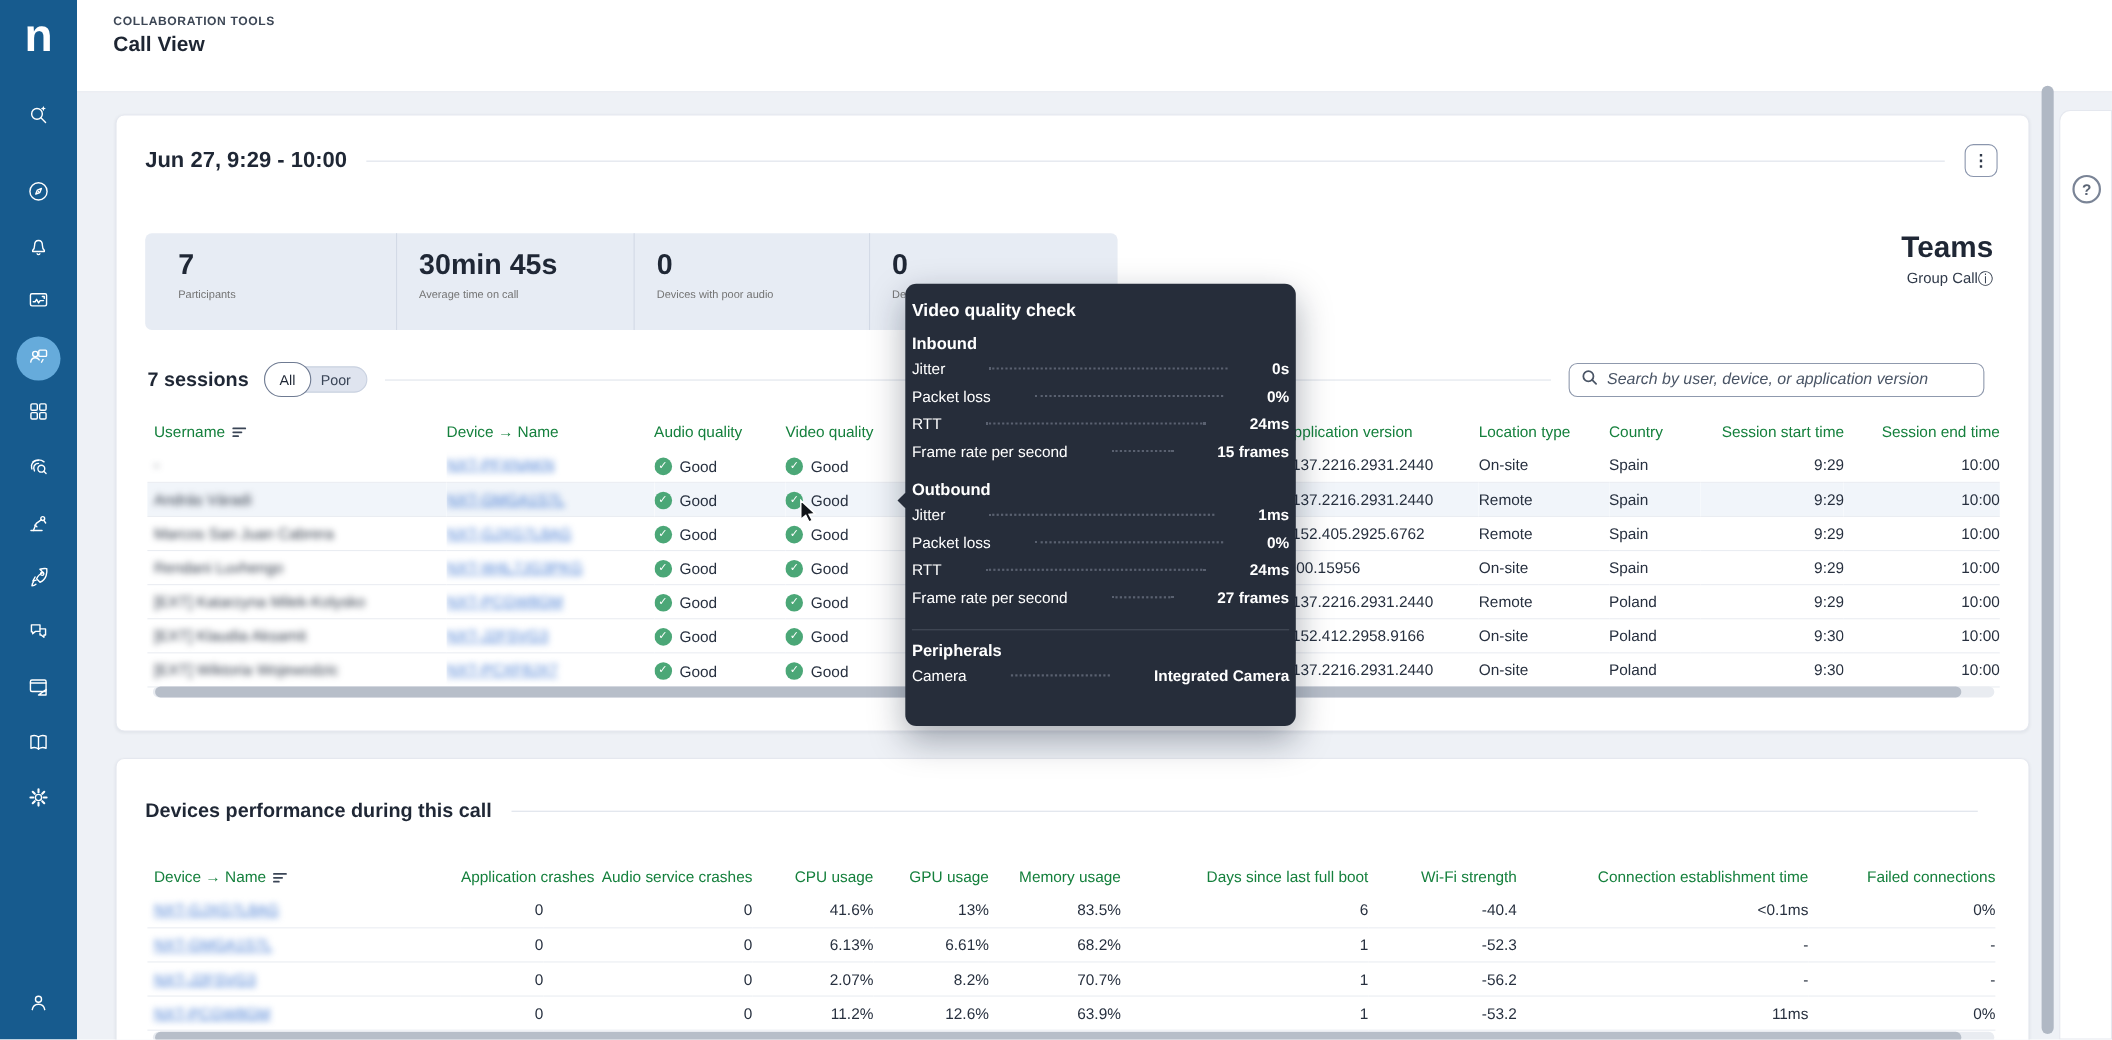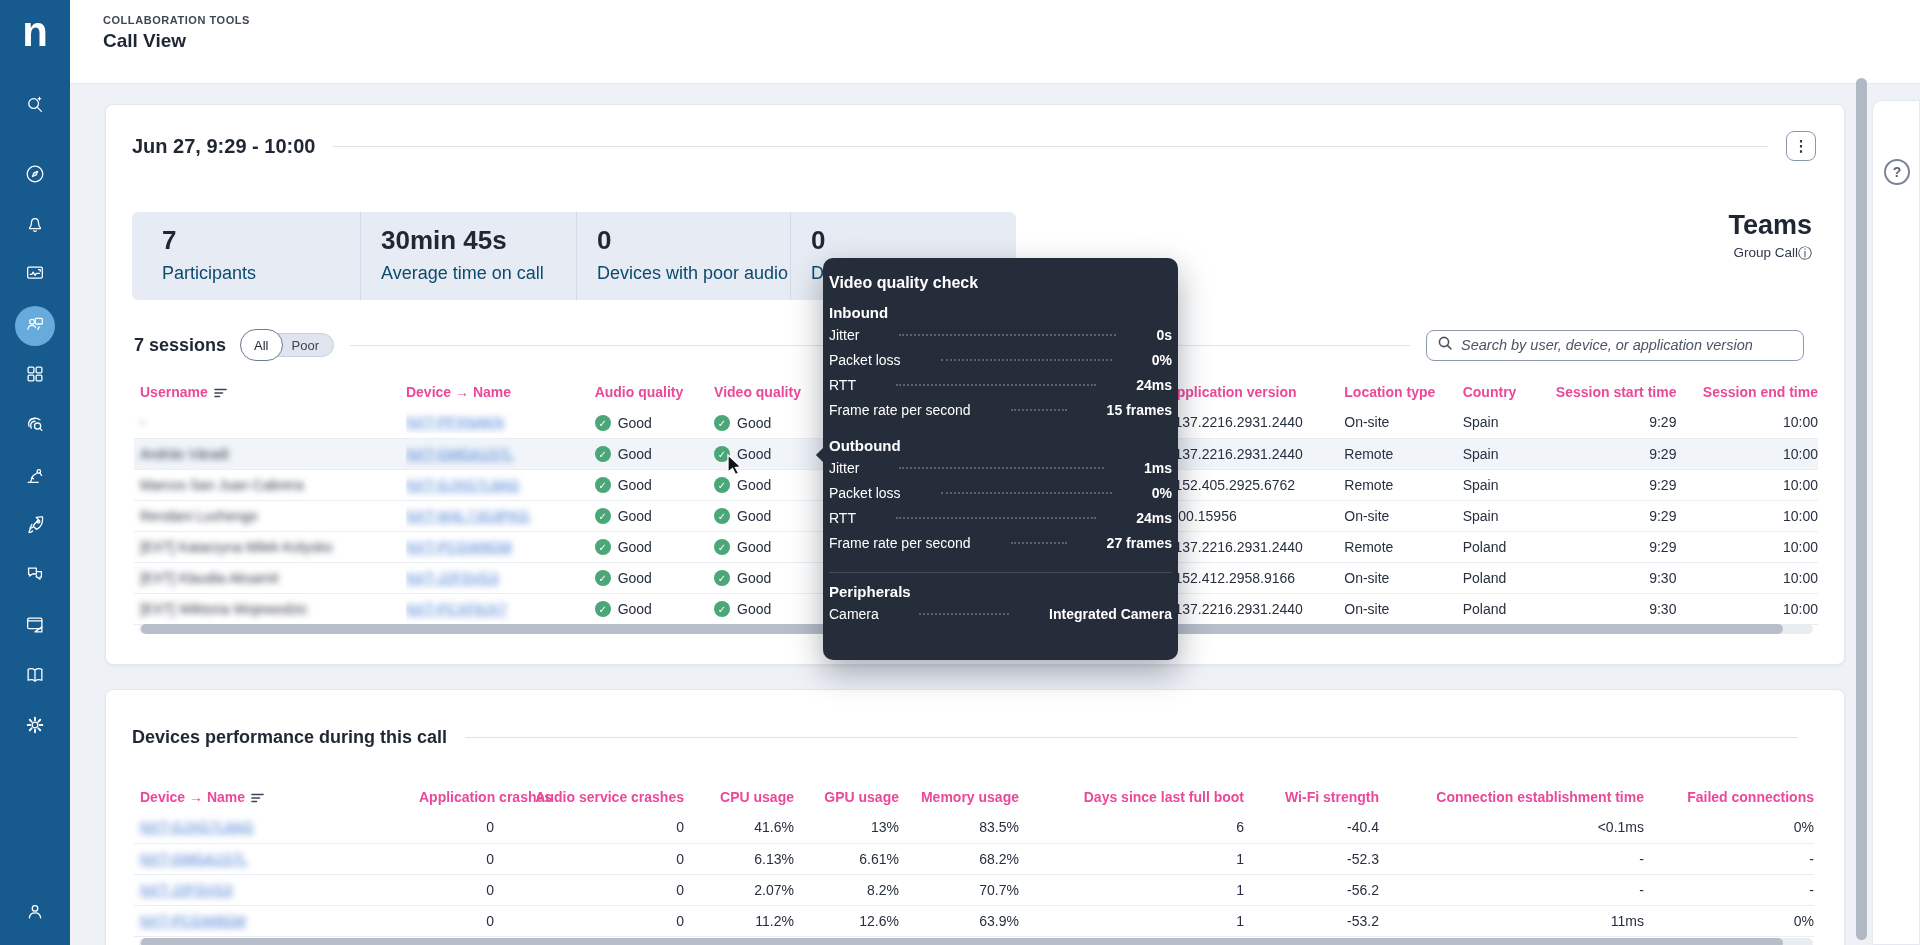--- a/index.html
+++ b/index.html
@@ -33,21 +33,21 @@
                display:flex; align-items:center; justify-content:center; font-size:15px; font-weight:700;
                color:#2f3949; cursor:pointer; }
   
   .stats { position:absolute; left:26px; top:107px; width:884px; height:88px; background:#e7ecf4;
            border-radius:6px; display:flex; }
   .stat { padding:13px 0 0 20px; border-left:1px solid #d3dae6; }
   .stat:first-child { border-left:none; padding-left:30px; }
   .stat:nth-child(1){width:228px;} .stat:nth-child(2){width:216px;}
   .stat:nth-child(3){width:214px;} .stat:nth-child(4){width:226px;}
   .stat-value { font-size:26px; font-weight:700; color:#1f2735; }
-  .stat-label { font-size:18px; color:#0c4a6e; margin-top:7px; }
+  .stat-label { font-size:10px; color:#737373; margin-top:7px; }
   
   .platform { position:absolute; right:32px; top:104px; text-align:right; }
   .platform-name { font-size:27px; font-weight:700; color:#1f2735; line-height:32px; }
   .platform-sub { font-size:13.5px; color:#2f3949; margin-top:4px; display:flex; align-items:flex-start;
                   gap:0; justify-content:flex-end; }
   .info-icon { font-size:14px; color:#2f3949; }
   
   .sessions-bar { position:absolute; left:28px; right:40px; top:224px; height:32px; display:flex; align-items:center; }
   .sessions-title { font-size:18px; font-weight:700; color:#1f2735; white-space:nowrap; }
   .toggle { display:flex; align-items:center; background:#dfe4ef; border:1px solid #c9d1e0;
@@ -57,21 +57,21 @@
   .toggle-poor { padding:0 14px 0 10px; font-size:13px; color:#3a4557; }
   .bar-line { flex:1; height:1px; background:#e0e4ec; margin:0 16px; }
   .search { width:378px; height:31px; border:1px solid #8f99ad; border-radius:8px; background:#fff;
             display:flex; align-items:center; padding:0 10px; gap:8px; }
   .search svg { stroke:#4a5566; fill:none; stroke-width:1.6; stroke-linecap:round; }
   .search input { border:none; outline:none; flex:1; font-style:italic; font-size:14.5px; color:#3e4756;
                   font-family:inherit; background:transparent; }
   .search input::placeholder { color:#4a5566; opacity:1; }
   
   table { border-collapse:collapse; table-layout:fixed; font-size:14px; color:#27303f; }
-  th { font-weight:700; color:#ec4899; text-align:left; height:30px; white-space:nowrap; cursor:pointer; }
+  th { font-weight:400; color:#15803d; text-align:left; height:30px; white-space:nowrap; cursor:pointer; }
   td { height:31px; white-space:nowrap; overflow:hidden; }
   tbody td { border-bottom:1px solid #eaedf2; }
   .r { text-align:right; }
   .sessions-table { position:absolute; left:28px; top:272px; width:1684px; }
   .sessions-table td:first-child, .sessions-table th:first-child { padding-left:6px; }
   tr.hl td { background:#f1f5fa; }
   .qual { display:inline-flex; align-items:center; gap:7px; }
   .check { width:16px; height:16px; border-radius:50%; background:#4ba777; color:#fff; display:inline-flex;
            align-items:center; justify-content:center; font-size:10px; font-weight:700; flex:none; }
   .check::before { content:"✓"; }

